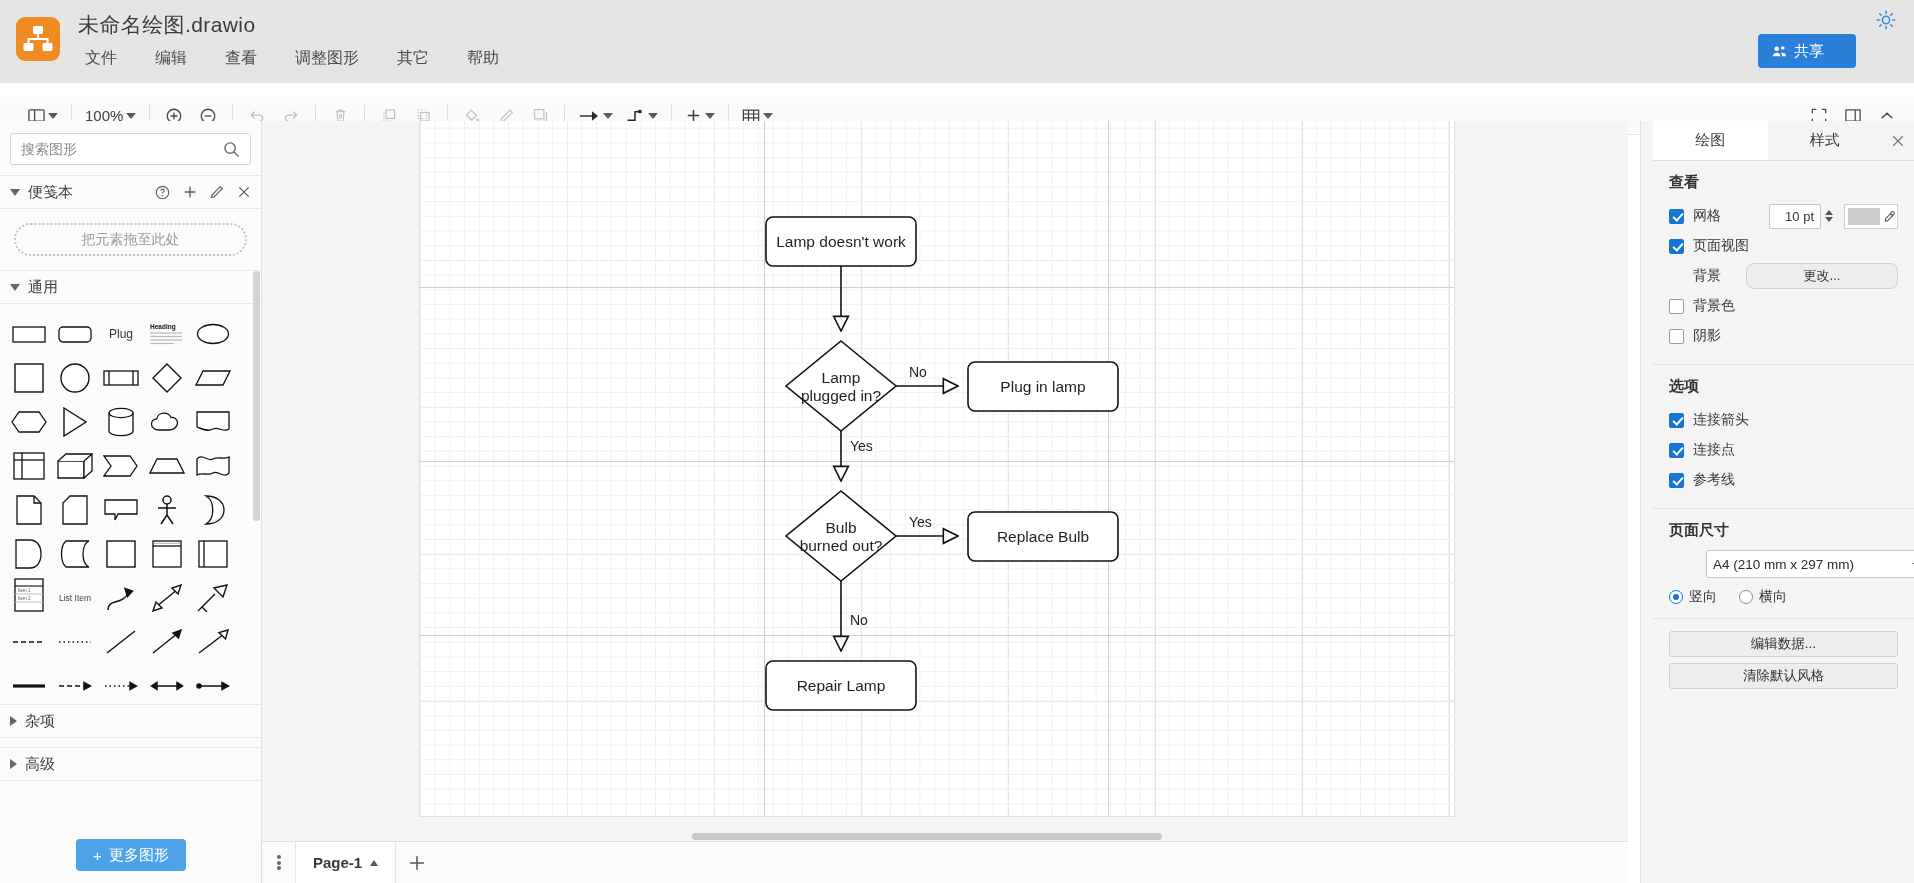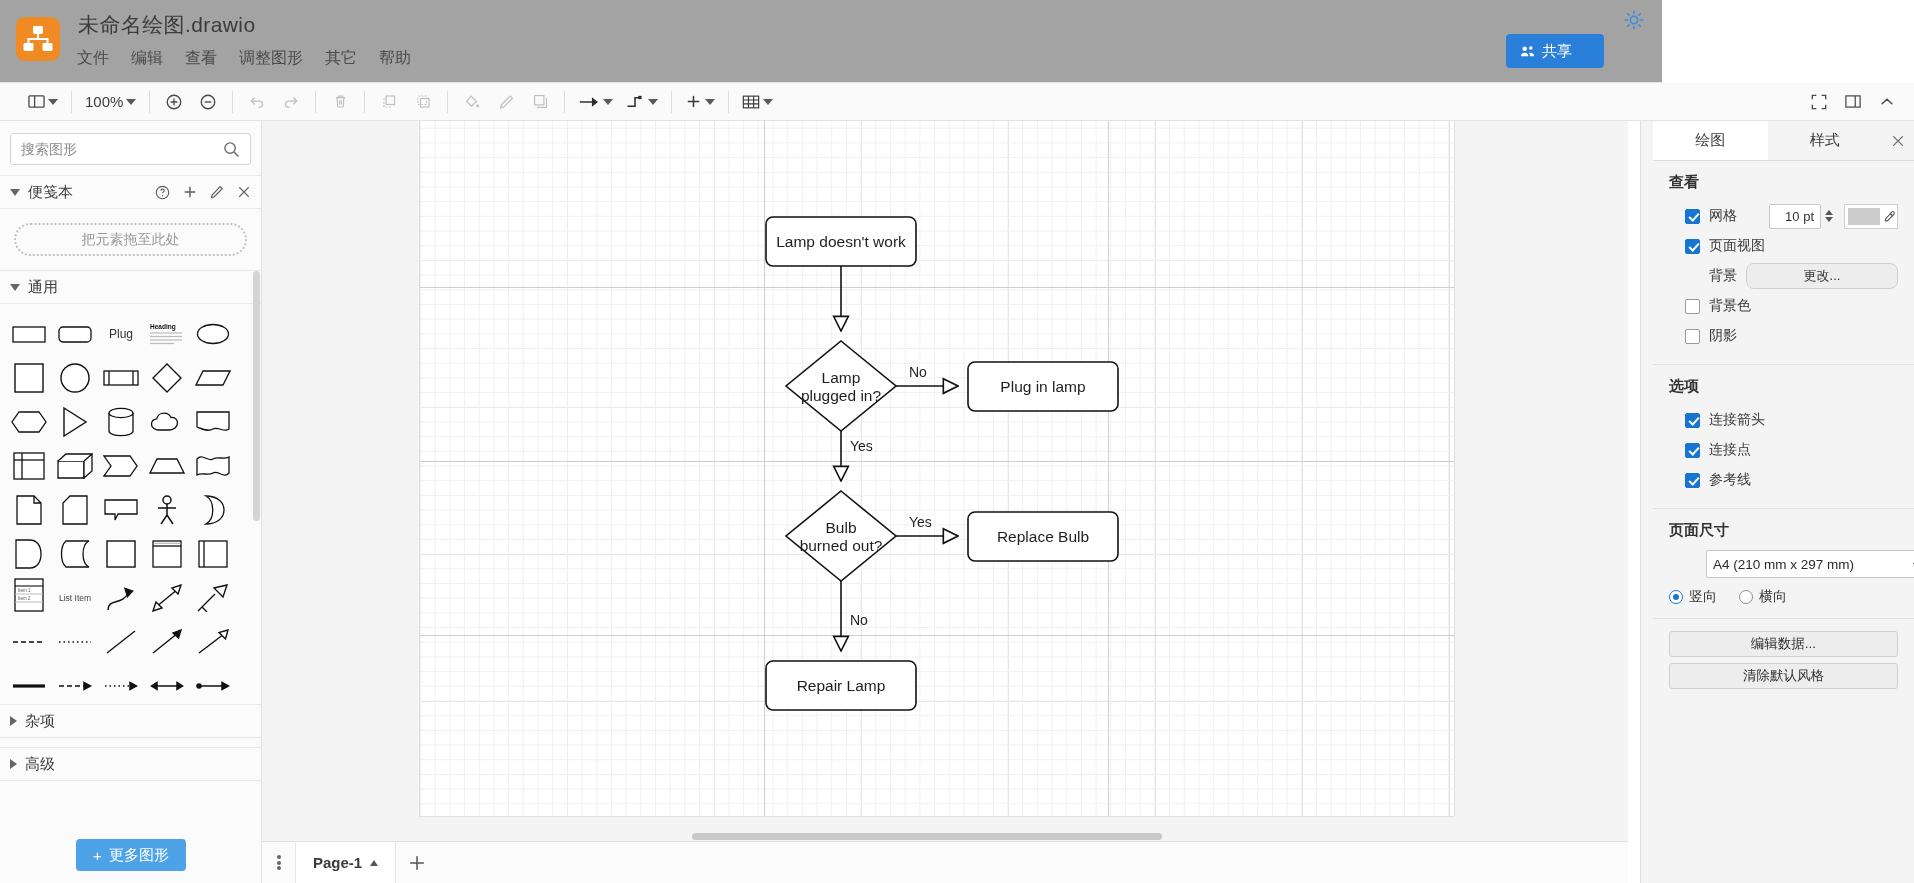--- a/index.html
+++ b/index.html
@@ -9,55 +9,55 @@
     width: 1914px; height: 883px;
     overflow: hidden;
     font-family: "Liberation Sans", "DejaVu Sans", sans-serif;
     background: #ffffff;
     color: #333;
   }
   #app { position: relative; width: 1914px; height: 883px; }
 
   
   .header {
-    position: absolute; left: 0; top: 0; width: 1662px; height: 83px;
-    background: #a3a3a3;
+    position: absolute; left: 0; top: 0; width: 1914px; height: 83px;
+    background: #e5e5e5;
     border-bottom: 1px solid #e6e6e6;
   }
   .logo {
     position: absolute; left: 16px; top: 17px;
     width: 44px; height: 44px; border-radius: 9px;
     background: #ef8b22;
   }
   .logo svg { position: absolute; left: 6px; top: 6px; }
   .title {
     position: absolute; left: 78px; top: 11px;
     font-size: 21px; color: #3b3b3b; letter-spacing: .4px;
     white-space: nowrap;
   }
-  .menubar { position: absolute; left: 66px; top: 47px; height: 24px; display: flex; gap: 0px; }
+  .menubar { position: absolute; left: 74px; top: 47px; height: 24px; display: flex; gap: 16px; }
   .menu-item {
     font-size: 16px; color: #4c4c4c; padding: 0 11px;
     line-height: 22px; cursor: default; white-space: nowrap;
   }
   .share-btn {
     position: absolute; right: 58px; top: 34px;
     height: 34px; min-width: 98px; padding: 0 14px;
     background: #2a7fd8; color: #fff; border: none; border-radius: 4px;
     font-size: 15px; display: flex; align-items: center; gap: 7px;
     cursor: pointer; font-family: inherit;
   }
   .brightness-icon {
     position: absolute; right: 17px; top: 9px;
     width: 22px; height: 22px; cursor: pointer;
   }
 
   
   .toolbar {
-    position: absolute; left: 0; top: 83px; width: 1914px; height: 38px;
+    position: absolute; left: 0; top: 97px; width: 1914px; height: 38px;
     background: #fafafa; border-bottom: 1px solid #e3e3e3;
     display: flex; align-items: center;
   }
   .tb-grp { display: flex; align-items: center; height: 100%; }
   .tb-btn {
     width: 30px; height: 30px; margin: 0 2px;
     display: flex; align-items: center; justify-content: center;
     border-radius: 3px; cursor: pointer; color: #4a4a4a;
   }
   .tb-btn.disabled { opacity: .32; }
@@ -167,21 +167,21 @@
   .rp-tabs { display: flex; height: 40px; border-bottom: 1px solid #dcdcdc; }
   .rp-tab {
     flex: 1; display: flex; align-items: center; justify-content: center;
     font-size: 15px; color: #3a3a3a; cursor: pointer; background: #f4f4f4;
   }
   .rp-tab.active { background: #ffffff; border-bottom: 1px solid #fff; }
   .rp-close { width: 32px; display: flex; align-items: center; justify-content: center; cursor: pointer; color: #666; font-size: 17px; }
   .rp-body { padding: 0; }
   .rp-section { padding: 12px 16px 12px 16px; border-bottom: 1px solid #e2e2e2; }
   .rp-title { font-size: 15px; color: #333; font-weight: bold; margin-bottom: 10px; }
-  .rp-row { display: flex; align-items: center; height: 28px; margin-bottom: 2px; margin-left: 16px; }
+  .rp-row { display: flex; align-items: center; height: 28px; margin-bottom: 2px; }
   .cb {
     width: 15px; height: 15px; border: 1px solid #9a9a9a; border-radius: 2px;
     background: #fff; margin-right: 9px; cursor: pointer; position: relative; flex: 0 0 auto;
   }
   .cb.on { background: #1675d1; border-color: #1675d1; }
   .cb.on::after {
     content: ""; position: absolute; left: 4.5px; top: 1px; width: 4px; height: 8px;
     border: solid #fff; border-width: 0 2px 2px 0; transform: rotate(42deg);
   }
   .rp-label { font-size: 14px; color: #3a3a3a; }

